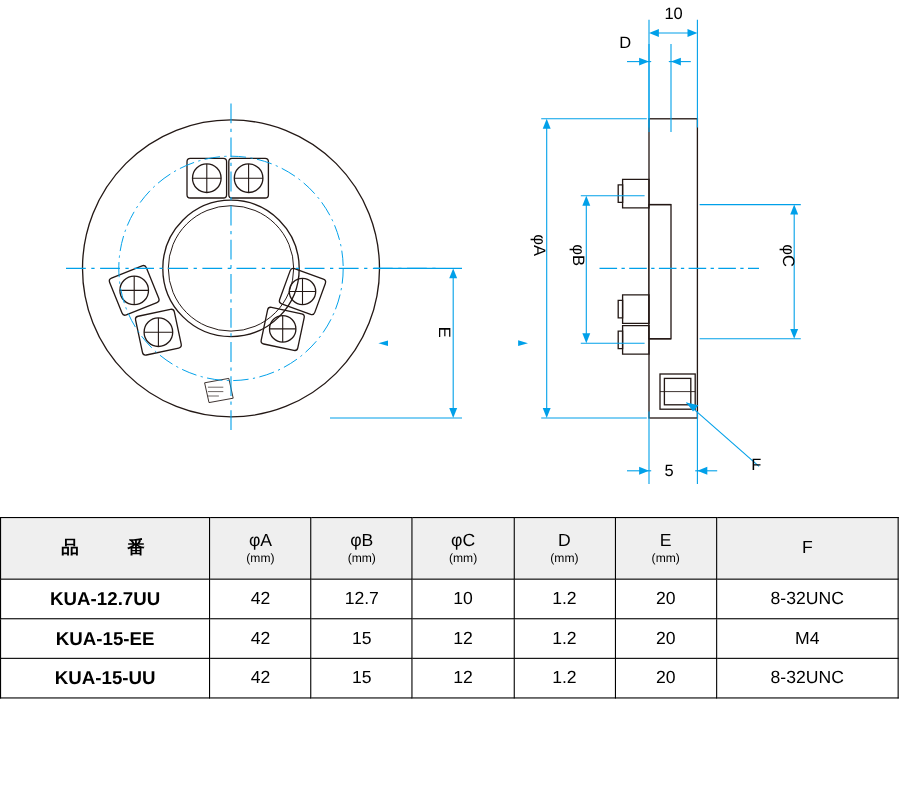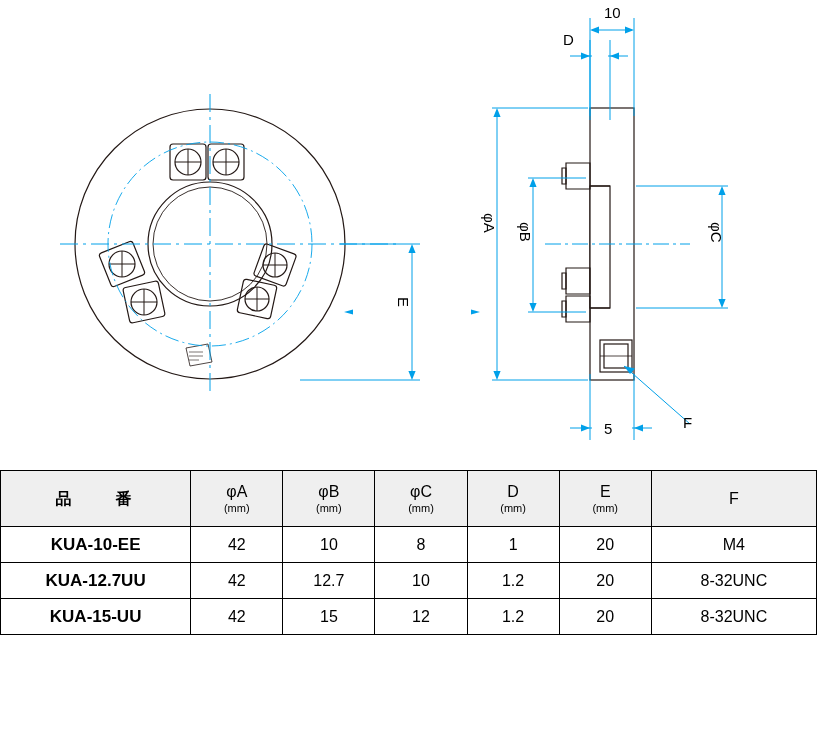--- a/index.html
+++ b/index.html
@@ -297,36 +297,36 @@
             <span>E</span>
             <span class="unit">(mm)</span>
           </th>
           <th>
             <span>F</span>
           </th>
         </tr>
       </thead>
       <tbody>
         <tr>
-          <td class="partno">KUA-10-EE</td>
-          <td>42</td>
-          <td>10</td>
-          <td>8</td>
-          <td>1</td>
-          <td>20</td>
-          <td>M4</td>
-        </tr>
-        <tr>
           <td class="partno">KUA-12.7UU</td>
           <td>42</td>
           <td>12.7</td>
           <td>10</td>
           <td>1.2</td>
           <td>20</td>
           <td>8-32UNC</td>
+        </tr>
+        <tr>
+          <td class="partno">KUA-15-EE</td>
+          <td>42</td>
+          <td>15</td>
+          <td>12</td>
+          <td>1.2</td>
+          <td>20</td>
+          <td>M4</td>
         </tr>
         <tr>
           <td class="partno">KUA-15-UU</td>
           <td>42</td>
           <td>15</td>
           <td>12</td>
           <td>1.2</td>
           <td>20</td>
           <td>8-32UNC</td>
         </tr>

